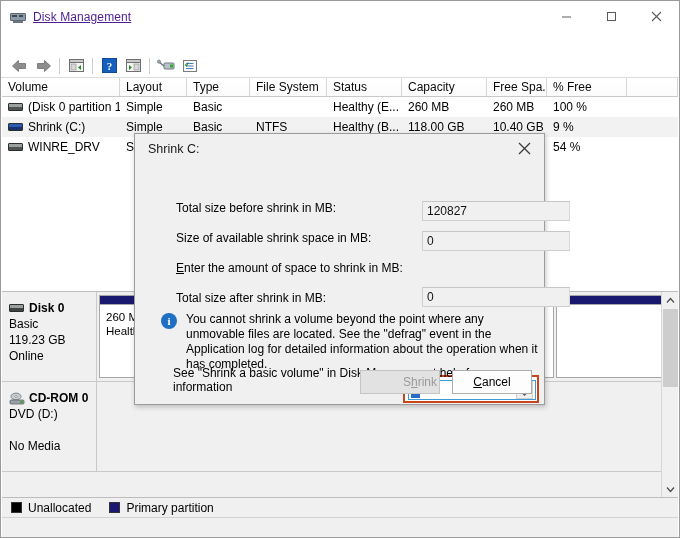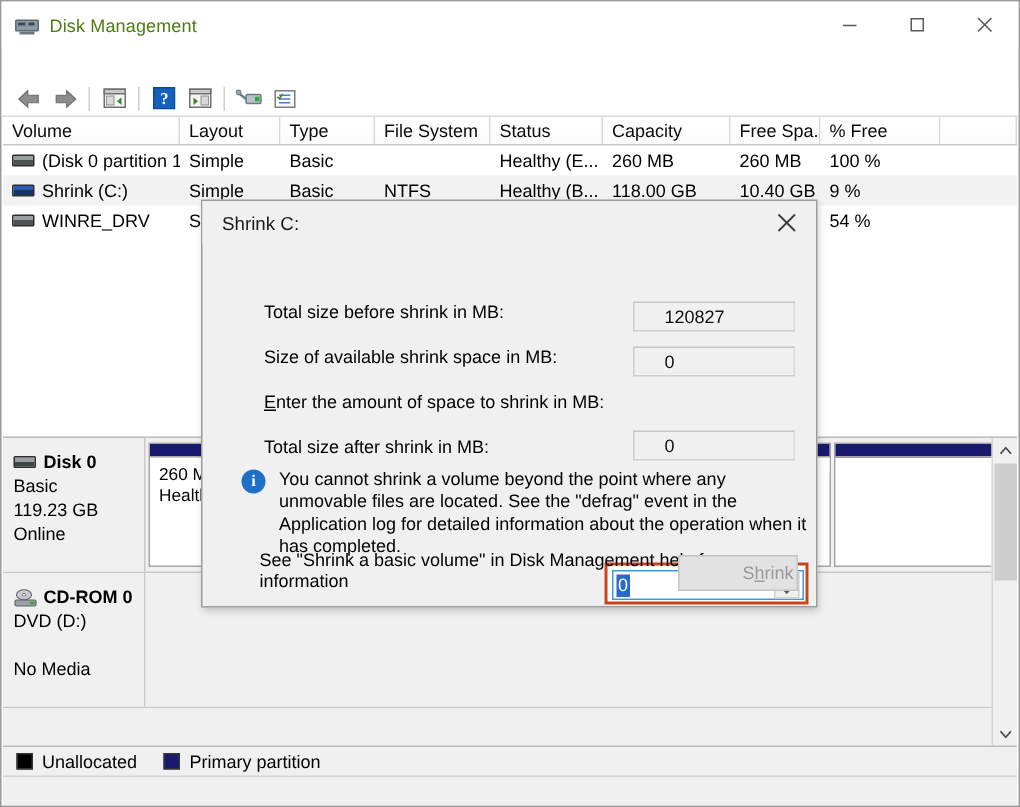--- a/index.html
+++ b/index.html
@@ -37,21 +37,21 @@
   .title-icon .tslot {
     position: absolute; left: 2px; top: 6px; width: 5px; height: 2px; background: #3b4a56;
   }
   .title-icon .tslot2 {
     position: absolute; left: 9px; top: 6px; width: 4px; height: 2px; background: #3b4a56;
   }
   .title-icon .tfoot {
     position: absolute; left: 3px; top: 12px; width: 10px; height: 2px; background: #6b7883;
   }
   .title-text {
-    font-size: 12px; color: #4d7c0f; letter-spacing: 0.1px;
+    font-size: 12px; color: #4c1d95; letter-spacing: 0.1px; text-decoration: underline;
   }
   .winbtns { margin-left: auto; display: flex; height: 31px; }
   .winbtn {
     width: 45px; height: 31px;
     display: flex; align-items: center; justify-content: center;
     color: #5a5a5a; font-size: 12px;
   }
   .winbtn svg { display: block; }
 
   
@@ -175,24 +175,24 @@
   }
   .dlg-title .t { font-size: 12.5px; color: #1a1a1a; }
   .dlg-close {
     margin-left: auto; width: 40px; height: 29px;
     display: flex; align-items: center; justify-content: center; color: #3a3a3a;
   }
   .dlg-body { position: relative; height: 243px; }
   .frow { position: absolute; left: 13px; width: 385px; height: 22px; }
   .flabel { position: absolute; left: 28px; font-size: 12px; white-space: nowrap; }
   .fval {
-    position: absolute; left: 274px; width: 108px; height: 20px;
+    position: absolute; left: 274px; width: 148px; height: 20px;
     background: #f0f0f0; border: 1px solid #cfcfcf; border-right-color:#d8d8d8;
     border-top-color:#c6c6c6;
-    padding: 2px 0 0 20px; font-size: 12px; color: #111;
+    padding: 2px 0 0 4px; font-size: 12px; color: #111;
   }
   .spin-wrap {
     position: absolute; left: 268px; top: 212px; width: 136px; height: 28px;
     border: 2px solid #c8451e; background: #ffffff;
   }
   .spin-inner {
     position: absolute; left: 3px; top: 3px; width: 128px; height: 20px;
     border: 1px solid #3d9ad9; background: #ffffff; display: flex; align-items: center;
   }
   .spin-val {
@@ -498,18 +498,21 @@
         <div class="info-icon">i</div>
         <div class="info-text">You cannot shrink a volume beyond the point where any unmovable files are located. See the "defrag" event in the Application log for detailed information about the operation when it has completed.</div>
       </div>
 
       <div class="helpline" style="top:203px">See "Shrink a basic volume" in Disk Management help for more information</div>
 
       <div class="dlg-btns">
         <div class="dbtn disabled">
           <span>S<span class="u">h</span>rink</span>
         </div>
+        <div class="dbtn">
+          <span><span class="u">C</span>ancel</span>
+        </div>
       </div>
 
     </div>
   </div>
 
 </div>
 
 </body></html>

